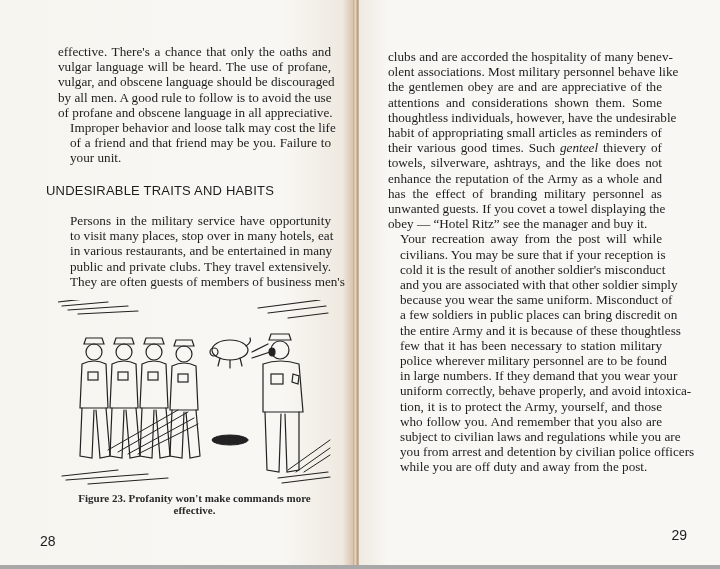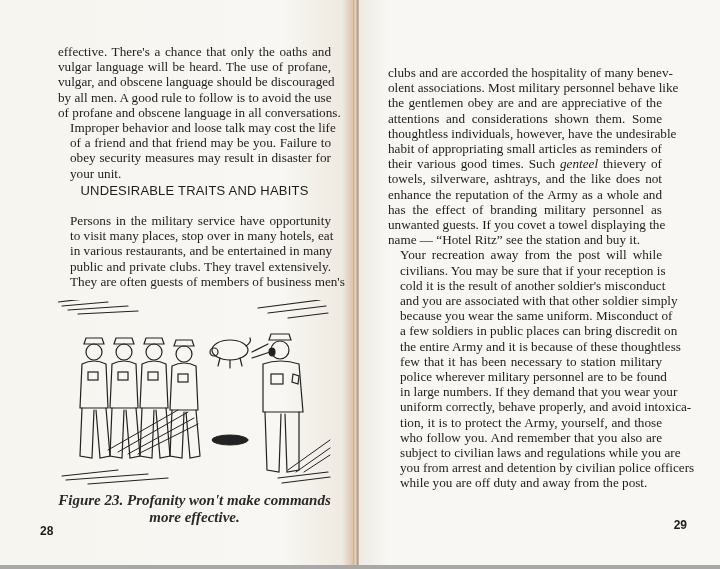--- a/index.html
+++ b/index.html
@@ -18,51 +18,50 @@
   .bottom-edge { position: absolute; left: 0; top: 565px; width: 720px; height: 4px; background: #a8a8a8; }
 
   .text-block { position: absolute; color: #1d1d1d; font-size: 13.2px; line-height: 15.2px; text-align: justify; }
   .left .text-block { left: 58px; width: 273px; }
   .right .text-block { left: 29px; width: 274px; }
   p { margin: 0; text-indent: 0; }
   p.indent { text-indent: 12px; }
   .line { display: block; text-align: justify; text-align-last: justify; white-space: nowrap; }
   .line.last { text-align-last: left; }
   .heading {
-    position: absolute; left: 58px; width: 273px; top: 183px; text-align: center;
+    position: absolute; left: 46px; width: 273px; top: 183px; text-align: left;
     font-family: "Liberation Sans", "DejaVu Sans", sans-serif; font-size: 13px; letter-spacing: 0.2px; color: #1d1d1d;
   }
   .figure { position: absolute; left: 58px; top: 300px; width: 273px; height: 185px; }
   .caption {
     position: absolute; left: 58px; width: 273px; top: 492px; text-align: center;
-    font-style: italic; font-weight: bold; font-size: 15px; color: #2a2a2a;
+    font-weight: bold; font-size: 11px; color: #2a2a2a;
   }
-  .page-num { position: absolute; font-family: "Liberation Sans", sans-serif; font-weight: bold; font-size: 12px; color: #1d1d1d; }
+  .page-num { position: absolute; font-family: "Liberation Sans", sans-serif; font-weight: normal; font-size: 14px; color: #1d1d1d; margin-top: 9px; }
   .left .page-num { left: 40px; top: 524px; }
   .right .page-num { right: 33px; top: 518px; }
   em { font-style: italic; }
 </style>
 </head>
 <body>
 
 <div class="spread">
 
   <div class="page left">
     <div class="text-block" style="top:44px;">
       <p>
           <span class="line">effective. There's a chance that only the oaths and</span>
           <span class="line">vulgar language will be heard. The use of profane,</span>
           <span class="line">vulgar, and obscene language should be discouraged</span>
           <span class="line">by all men. A good rule to follow is to avoid the use</span>
-          <span class="line last">of profane and obscene language in all conversations.</span>
+          <span class="line last">of profane and obscene language in all appreciative.</span>
         </p>
       <p class="indent">
           <span class="line" style="text-indent: 12px;">Improper behavior and loose talk may cost the life</span>
           <span class="line">of a friend and that friend may be you. Failure to</span>
-          <span class="line">obey security measures may result in disaster for</span>
           <span class="line last">your unit.</span>
         </p>
     </div>
 
     <div class="heading">UNDESIRABLE TRAITS AND HABITS</div>
 
     <div class="text-block" style="top:213px;">
       <p class="indent">
           <span class="line" style="text-indent: 12px;">Persons in the military service have opportunity</span>
           <span class="line">to visit many places, stop over in many hotels, eat</span>
@@ -154,34 +153,34 @@
       </g>
     </svg>
 
     <div class="caption">Figure 23.  Profanity won't make commands more effective.</div>
     <div class="page-num">28</div>
   </div>
 
   <div class="gutter"></div>
 
   <div class="page right">
-    <div class="text-block" style="top:65px;">
+    <div class="text-block" style="top:49px;">
       <p>
           <span class="line">clubs and are accorded the hospitality of many benev-</span>
           <span class="line">olent associations. Most military personnel behave like</span>
           <span class="line">the gentlemen obey are and are appreciative of the</span>
           <span class="line">attentions and considerations shown them. Some</span>
           <span class="line">thoughtless individuals, however, have the undesirable</span>
           <span class="line">habit of appropriating small articles as reminders of</span>
           <span class="line">their various good times. Such <em>genteel</em> thievery of</span>
           <span class="line">towels, silverware, ashtrays, and the like does not</span>
           <span class="line">enhance the reputation of the Army as a whole and</span>
           <span class="line">has the effect of branding military personnel as</span>
           <span class="line">unwanted guests. If you covet a towel displaying the</span>
-          <span class="line last">name — “Hotel Ritz” see the station and buy it.</span>
+          <span class="line last">obey — “Hotel Ritz” see the manager and buy it.</span>
         </p>
       <p class="indent">
           <span class="line" style="text-indent: 12px;">Your recreation away from the post will while</span>
           <span class="line">civilians. You may be sure that if your reception is</span>
           <span class="line">cold it is the result of another soldier's misconduct</span>
           <span class="line">and you are associated with that other soldier simply</span>
           <span class="line">because you wear the same uniform. Misconduct of</span>
           <span class="line">a few soldiers in public places can bring discredit on</span>
           <span class="line">the entire Army and it is because of these thoughtless</span>
           <span class="line">few that it has been necessary to station military</span>

